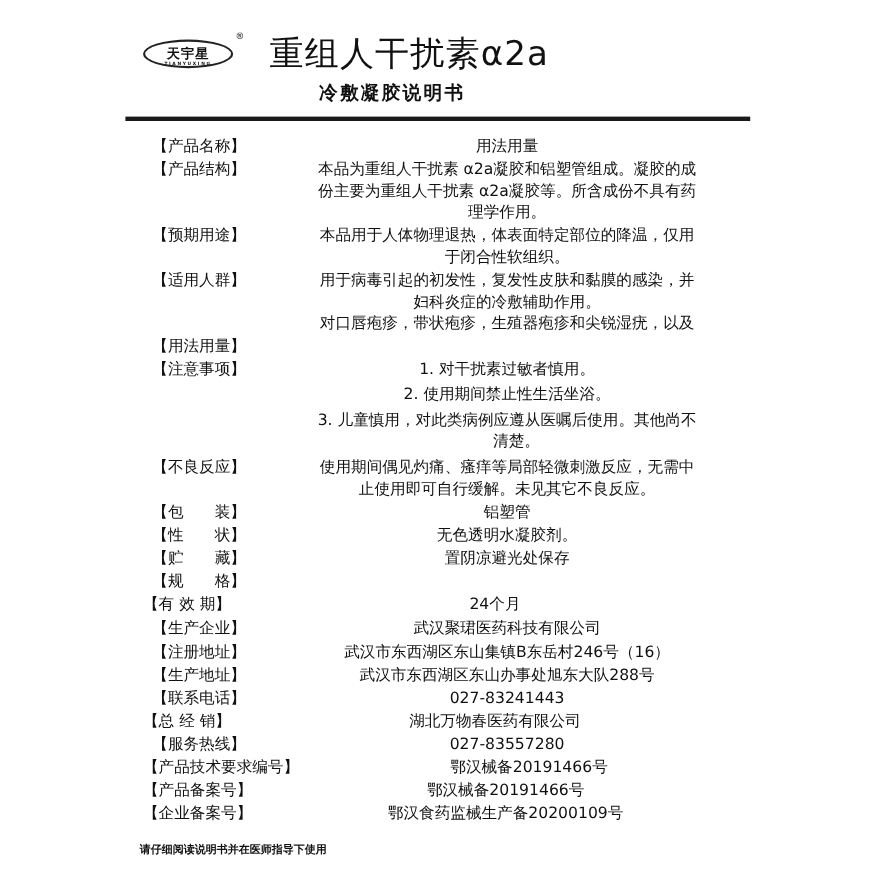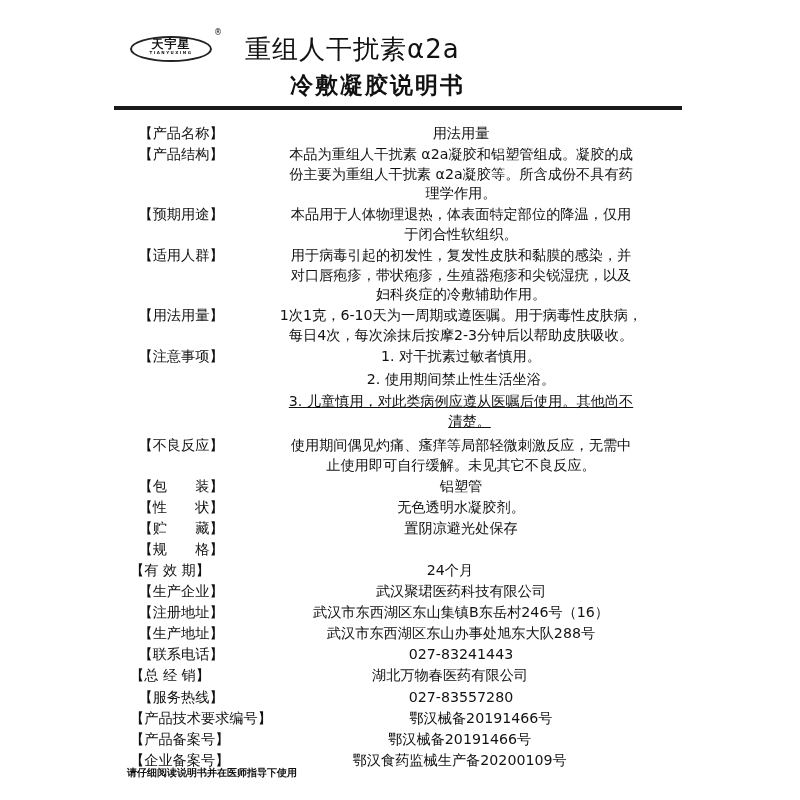--- a/index.html
+++ b/index.html
@@ -3,33 +3,33 @@
   <meta charset="utf-8">
   <style>
     html, body { margin: 0; padding: 0; }
     body {
       width: 800px; height: 800px; background: #ffffff; position: relative; overflow: hidden;
       font-family: "DejaVu Sans", "Liberation Sans", sans-serif; color: #111;
     }
     .logo {
       position: absolute; left: 130px; top: 36px; width: 82px; height: 26px;
       border: 2px solid #222; border-radius: 50%; box-sizing: border-box;
-      display: flex; flex-direction: column; align-items: center; justify-content: flex-start;
+      display: flex; flex-direction: column; align-items: center; justify-content: flex-end;
     }
     .logo-cn { font-size: 12px; font-weight: bold; line-height: 12px; letter-spacing: 1px; }
     .logo-en { font-size: 4px; line-height: 5px; letter-spacing: 1.5px; font-weight: bold; }
     .reg-mark {
       position: absolute; left: 214px; top: 29px; font-size: 8px; line-height: 8px;
     }
     .title-main {
-      position: absolute; left: 245px; top: 30px; font-size: 26px; line-height: 38px;
+      position: absolute; left: 245px; top: 30px; font-size: 31px; line-height: 38px;
       font-weight: normal; margin: 0; letter-spacing: 1px;
     }
     .title-sub {
-      position: absolute; left: 290px; top: 72px; font-size: 23px; line-height: 26px;
+      position: absolute; left: 290px; top: 72px; font-size: 17px; line-height: 26px;
       margin: 0; letter-spacing: 2px;
     }
     .divider {
       position: absolute; left: 114px; top: 106px; width: 568px; height: 4px; background: #1a1a1a;
     }
     .content {
       position: absolute; left: 130px; top: 124px; width: 560px;
       font-size: 14.2px; line-height: 19.6px;
     }
     .row { display: flex; margin: 0; text-align: center; }
@@ -77,41 +77,37 @@
       <span class="label w8">【预期用途】</span>
       <span class="value">
         <span class="line">本品用于人体物理退热，体表面特定部位的降温，仅用</span>
         <span class="line">于闭合性软组织。</span>
       </span>
     </div>
     <div class="row">
       <span class="label w8">【适用人群】</span>
       <span class="value">
         <span class="line">用于病毒引起的初发性，复发性皮肤和黏膜的感染，并</span>
+        <span class="line">妇科炎症的冷敷辅助作用。</span>
         <span class="line">对口唇疱疹，带状疱疹，生殖器疱疹和尖锐湿疣，以及</span>
-        <span class="line">妇科炎症的冷敷辅助作用。</span>
       </span>
     </div>
     <div class="row">
       <span class="label w8">【用法用量】</span>
-      <span class="value">
-        <span class="line">1次1克，6-10天为一周期或遵医嘱。用于病毒性皮肤病，</span>
-        <span class="line">每日4次，每次涂抹后按摩2-3分钟后以帮助皮肤吸收。</span>
-      </span>
     </div>
     <div class="row">
       <span class="label w8">【注意事项】</span>
       <span class="value">
         <span class="note-item" style="margin-bottom: 3px;">
           <span class="line">1. 对干扰素过敏者慎用。</span>
         </span>
         <span class="note-item" style="margin-bottom: 3px;">
           <span class="line">2. 使用期间禁止性生活坐浴。</span>
         </span>
-        <span class="note-item" style="margin-bottom: 3px; text-decoration: underline;">
+        <span class="note-item" style="margin-bottom: 3px;">
           <span class="line">3. 儿童慎用，对此类病例应遵从医嘱后使用。其他尚不</span>
           <span class="cont">清楚。</span>
         </span>
       </span>
     </div>
     <div class="row">
       <span class="label w8">【不良反应】</span>
       <span class="value">
         <span class="line">使用期间偶见灼痛、瘙痒等局部轻微刺激反应，无需中</span>
         <span class="line">止使用即可自行缓解。未见其它不良反应。</span>

